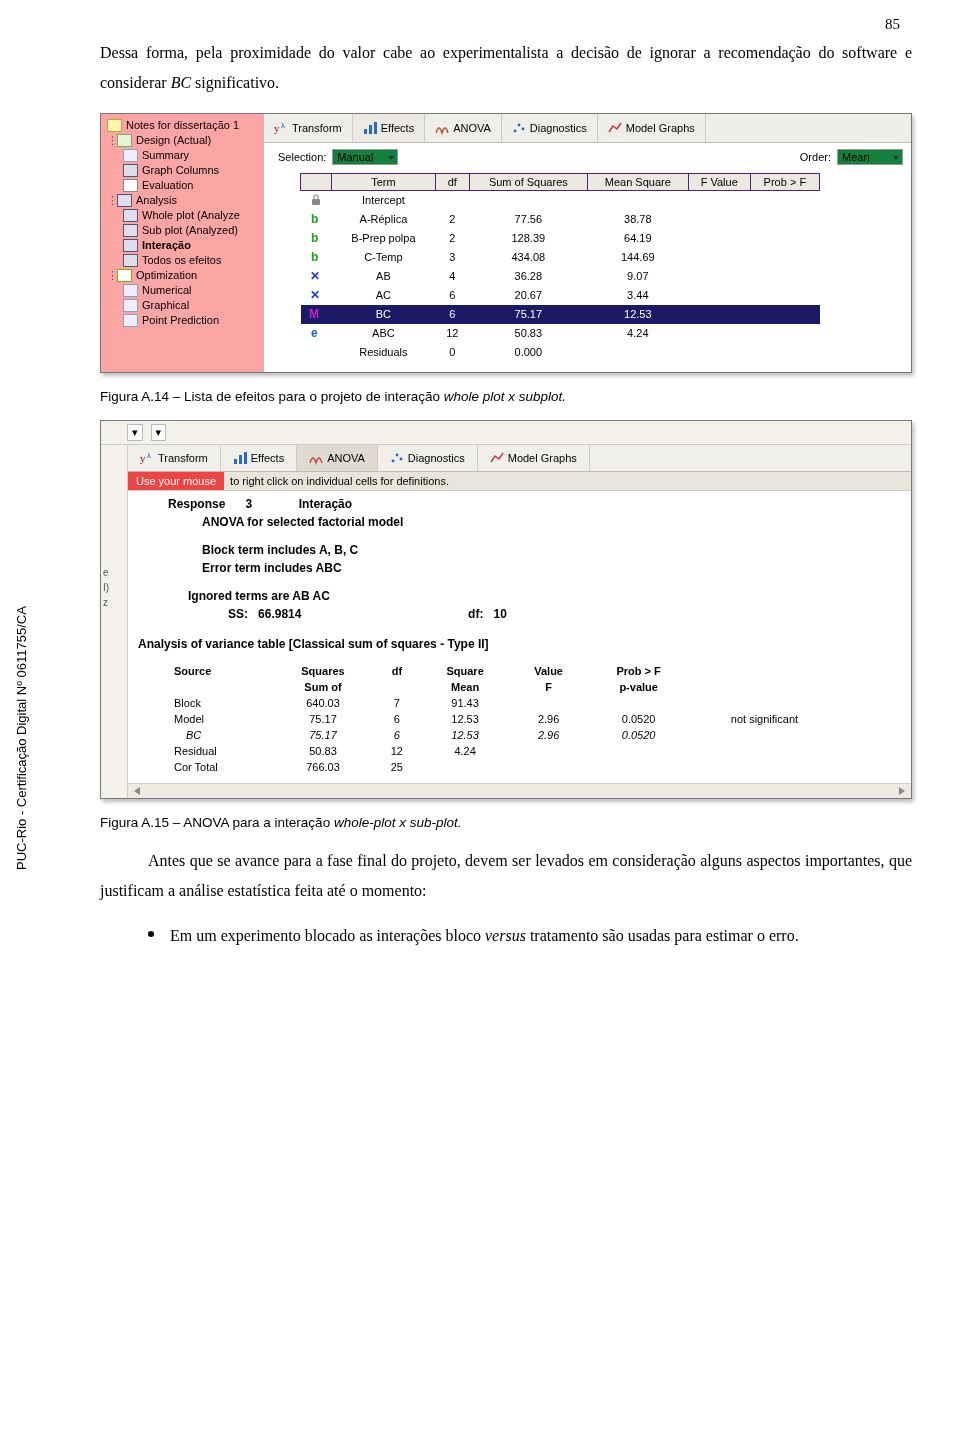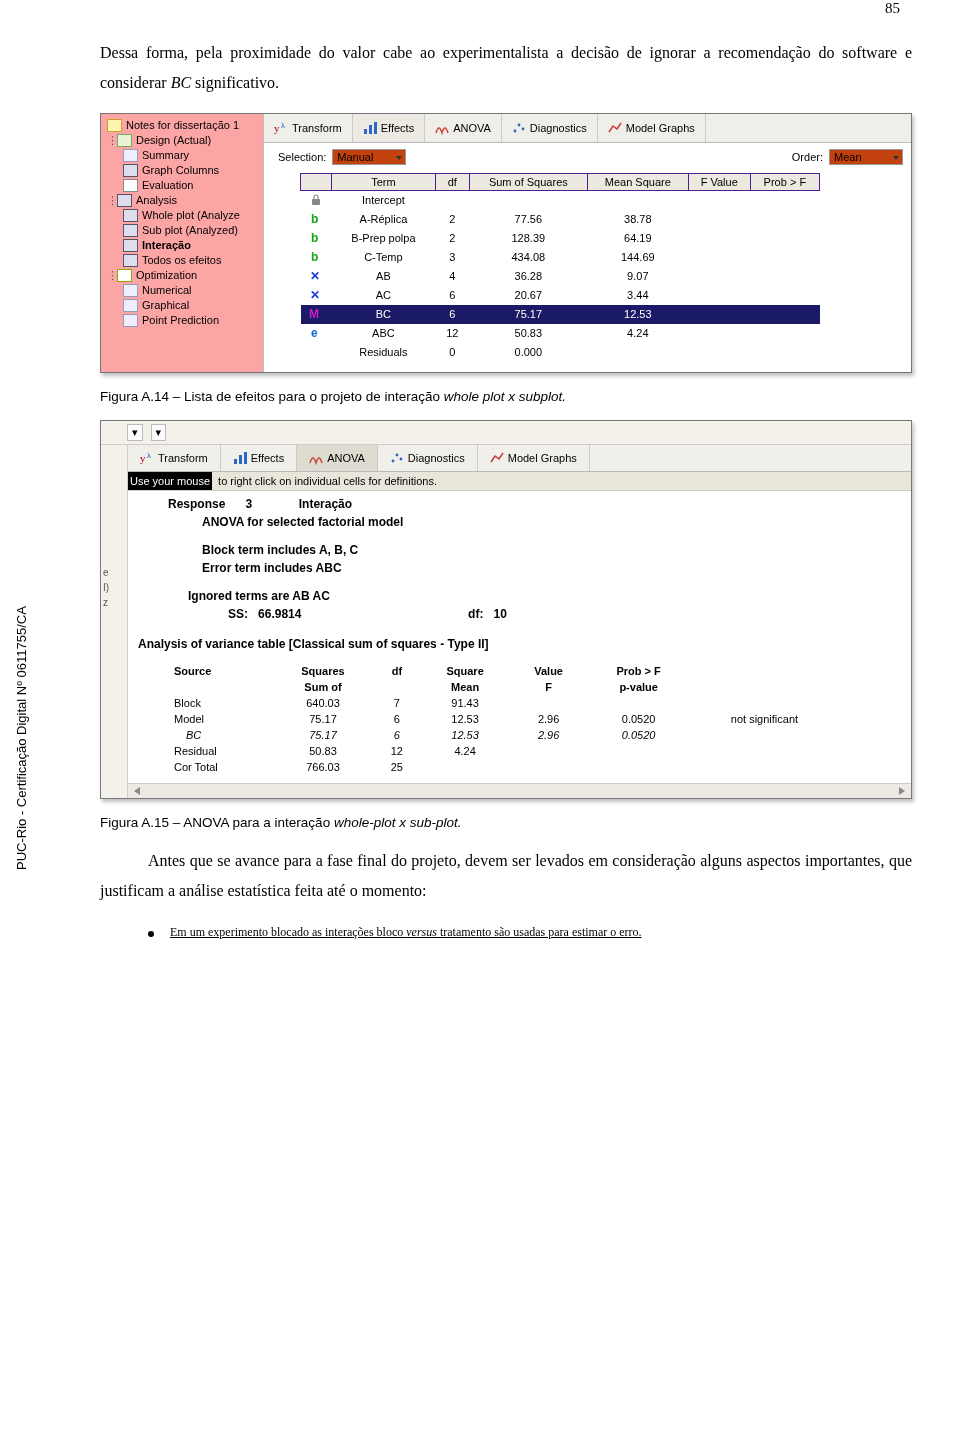--- a/index.html
+++ b/index.html
@@ -9,21 +9,21 @@
     color: #000;
     background: #fff;
     width: 960px;
   }
   .page {
     padding: 30px 48px 40px 100px;
     position: relative;
   }
   .page-number {
     position: absolute;
-    top: 0;
+    top: 16px;
     right: 60px;
     font-size: 15px;
   }
   .para {
     font-size: 16px;
     line-height: 1.9;
     text-align: justify;
     margin: 8px 0 14px 0;
   }
   .para-first { text-indent: 0; }
@@ -103,21 +103,21 @@
   .tab.active { background:#eceae3; }
   .tab .ic { width:14px; height:14px; display:inline-block; }
   svg { display:block; }
 
   .selrow {
     display:flex; align-items:center;
     padding: 6px 8px 4px 14px;
     gap: 6px;
   }
   .seldd, .orddd {
-    border:1px solid #999; background:#c2410c; padding:1px 16px 1px 4px;
+    border:1px solid #999; background:#15803d; padding:1px 8px 1px 4px;
     position:relative; min-width:52px; font-size:11px;
   }
   .seldd::after,.orddd::after{
     content:""; position:absolute; right:3px; top:6px;
     border-left:3px solid transparent;border-right:3px solid transparent;border-top:4px solid #333;
   }
 
   
   .fxtable { width: 520px; margin:4px 0 0 36px; border-collapse: collapse; }
   .fxtable th {
@@ -158,21 +158,21 @@
     display:flex; align-items:center; gap:4px; padding:0 12px;
     border-right:1px solid #ccc; font-size:11px;
   }
   .tab2.active { background:#dedbd0; }
   .hintfull {
     background:#e8e5db; border-bottom:1px solid #ccc; font-size:11px;
   }
   .hintfull .bar {
     display:flex; align-items:stretch;
   }
-  .hintfull .blue { background:#000000; color:#fff; padding:3px 2px; }
+  .hintfull .blue { background:#ef4444; color:#fff; padding:3px 8px; }
   .hintfull .gray { color:#000; padding:3px 6px; }
 
   .anova-rows { padding: 4px 0 6px 40px; font-size:12px; }
   .anova-rows .rw { padding:2px 0; }
   .anova-rows .bold { font-weight:bold; }
   .anova-rows .inlinepair span { display:inline-block; }
 
   .anovatable {
     width: 670px; margin:4px 0 0 40px; border-collapse:collapse; font-size:11px;
   }
@@ -183,21 +183,21 @@
   .anovatable tr.it td { font-style: italic; }
   .scrolld { height:14px; background:#eceae2; border-top:1px solid #ccc; position:relative; }
   .scrolld::before, .scrolld::after {
     content:""; position:absolute; top:3px; width:0;height:0;
     border-top:4px solid transparent;border-bottom:4px solid transparent;
   }
   .scrolld::before{ left:6px; border-right:6px solid #888;}
   .scrolld::after{ right:6px; border-left:6px solid #888;}
 
   ul.bul { list-style: none; padding:0; margin: 6px 0 0 48px; }
-  ul.bul li { position:relative; padding-left: 22px; line-height:1.9; font-size:12px; text-align:justify;text-decoration:underline; }
+  ul.bul li { position:relative; padding-left: 22px; line-height:1.9; font-size:16px; text-align:justify; }
   ul.bul li::before {
     content:""; position:absolute; left:0; top:10px;
     width:6px; height:6px; background:#000; border-radius:50%;
   }
   .flx { display:flex; }
 </style>
 </head>
 <body>
 
 <div class="page">

